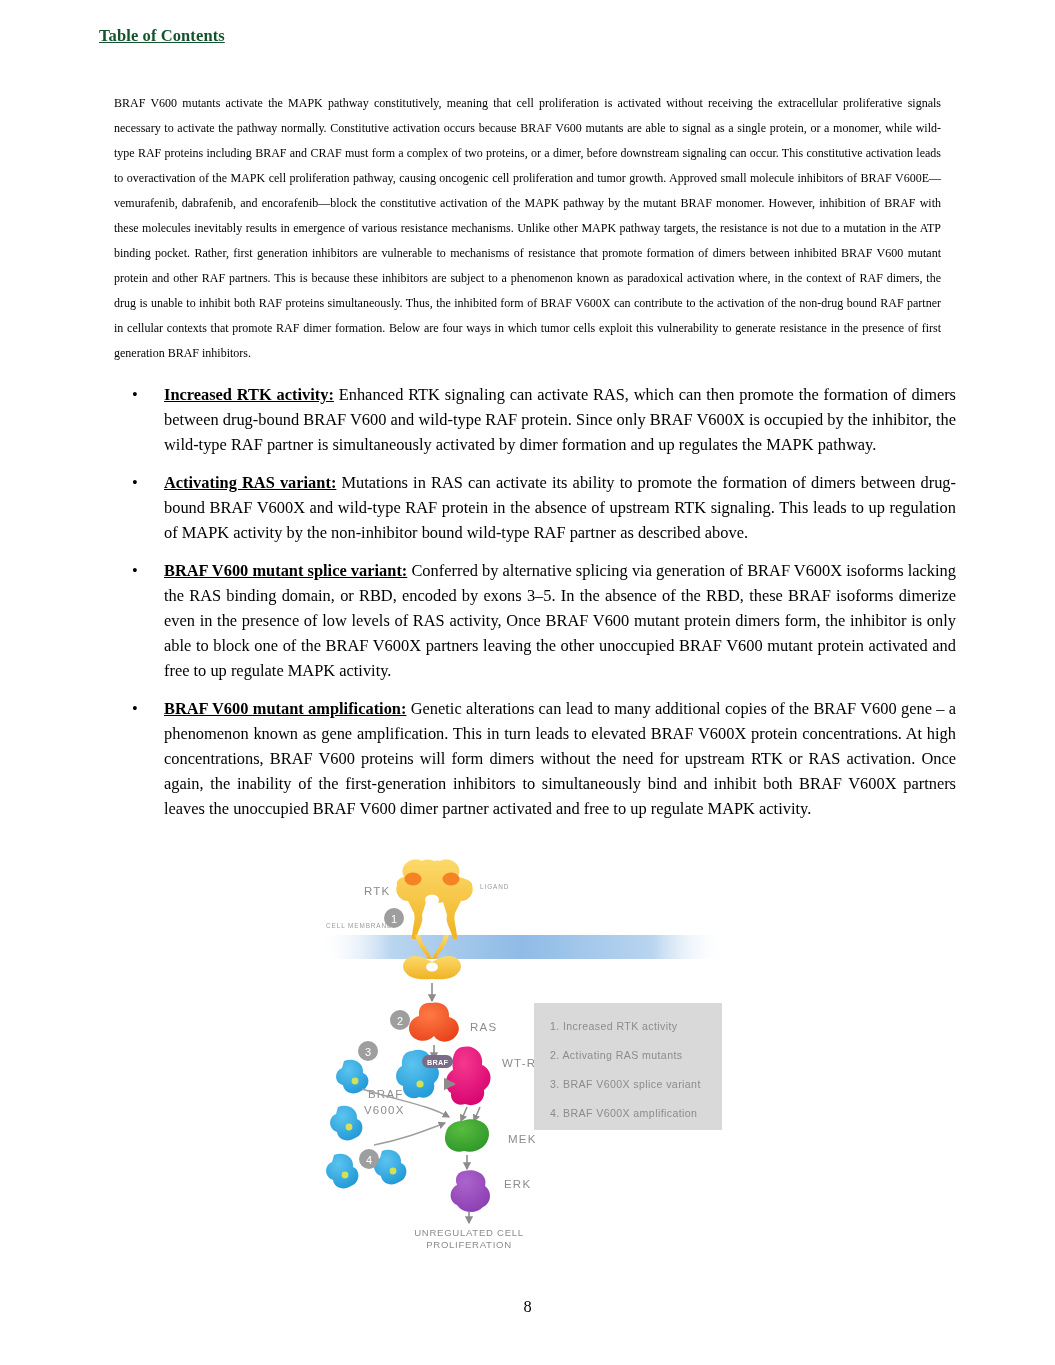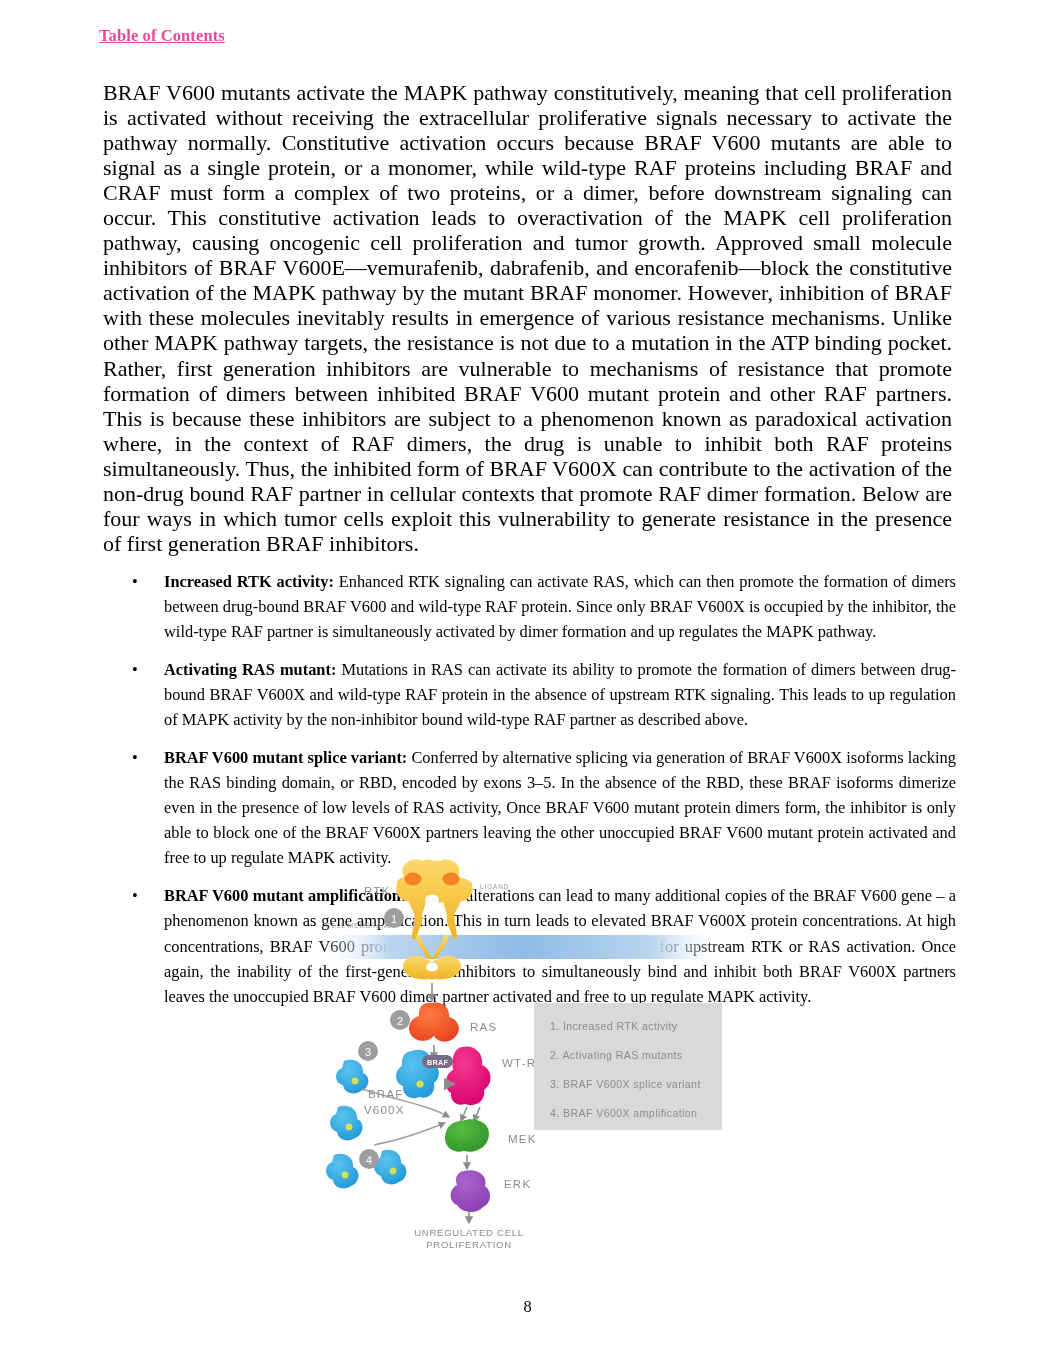--- a/index.html
+++ b/index.html
@@ -21,36 +21,36 @@
     width: 1055px;
     height: 1365px;
   }
   
   .toc-link {
     position: absolute;
     left: 99px;
     top: 26px;
     font-size: 16.5px;
     font-weight: bold;
-    color: #ec4899;
+    color: #14532d;
     text-decoration: underline;
     letter-spacing: 0.1px;
     white-space: nowrap;
   }
   
   .content {
     position: absolute;
     left: 99px;
     top: 76px;
     width: 857px;
   }
   p.body-par {
-    margin: 4px;
+    margin: 15px;
     text-align: justify;
-    font-size: 22px;
+    font-size: 12px;
     line-height: 25.05px;
     text-justify: inter-word;
   }
   ul.bullets {
     list-style: none;
     margin: 0;
     padding: 0;
     margin-top: 13px;
   }
   ul.bullets li {
@@ -62,21 +62,21 @@
     text-align: justify;
   }
   ul.bullets li:last-child { margin-bottom: 0; }
   ul.bullets li .bullet-dot {
     position: absolute;
     left: 33px;
     top: 0;
     font-size: 16.4px;
     line-height: 25.05px;
   }
-  .lead { font-weight: bold; }
+  .lead { font-weight: bold; text-decoration: underline; }
 
   
   .figure {
     position: absolute;
     left: 312px;
     top: 855px;
     width: 420px;
     height: 395px;
   }
   .fig-svg { display: block; }
@@ -101,21 +101,21 @@
   <div class="content">
     <p class="body-par">BRAF V600 mutants activate the MAPK pathway constitutively, meaning that cell proliferation is activated without receiving the extracellular proliferative signals necessary to activate the pathway normally. Constitutive activation occurs because BRAF V600 mutants are able to signal as a single protein, or a monomer, while wild-type RAF proteins including BRAF and CRAF must form a complex of two proteins, or a dimer, before downstream signaling can occur. This constitutive activation leads to overactivation of the MAPK cell proliferation pathway, causing oncogenic cell proliferation and tumor growth. Approved small molecule inhibitors of BRAF V600E—vemurafenib, dabrafenib, and encorafenib—block the constitutive activation of the MAPK pathway by the mutant BRAF monomer. However, inhibition of BRAF with these molecules inevitably results in emergence of various resistance mechanisms. Unlike other MAPK pathway targets, the resistance is not due to a mutation in the ATP binding pocket. Rather, first generation inhibitors are vulnerable to mechanisms of resistance that promote formation of dimers between inhibited BRAF V600 mutant protein and other RAF partners. This is because these inhibitors are subject to a phenomenon known as paradoxical activation where, in the context of RAF dimers, the drug is unable to inhibit both RAF proteins simultaneously. Thus, the inhibited form of BRAF V600X can contribute to the activation of the non-drug bound RAF partner in cellular contexts that promote RAF dimer formation. Below are four ways in which tumor cells exploit this vulnerability to generate resistance in the presence of first generation BRAF inhibitors.</p>
 
     <ul class="bullets">
       <li>
         <span class="bullet-dot">•</span>
         <span class="lead">Increased RTK activity:</span><span> Enhanced RTK signaling can activate RAS, which can then promote the formation of dimers between drug-bound BRAF V600 and wild-type RAF protein. Since only BRAF V600X is occupied by the inhibitor, the wild-type RAF partner is simultaneously activated by dimer formation and up regulates the MAPK pathway.</span>
       </li>
       <li>
         <span class="bullet-dot">•</span>
-        <span class="lead">Activating RAS mutant:</span><span> Mutations in RAS can activate its ability to promote the formation of dimers between drug-bound BRAF V600X and wild-type RAF protein in the absence of upstream RTK signaling. This leads to up regulation of MAPK activity by the non-inhibitor bound wild-type RAF partner as described above.</span>
+        <span class="lead">Activating RAS variant:</span><span> Mutations in RAS can activate its ability to promote the formation of dimers between drug-bound BRAF V600X and wild-type RAF protein in the absence of upstream RTK signaling. This leads to up regulation of MAPK activity by the non-inhibitor bound wild-type RAF partner as described above.</span>
       </li>
       <li>
         <span class="bullet-dot">•</span>
         <span class="lead">BRAF V600 mutant splice variant:</span><span> Conferred by alternative splicing via generation of BRAF V600X isoforms lacking the RAS binding domain, or RBD, encoded by exons 3–5. In the absence of the RBD, these BRAF isoforms dimerize even in the presence of low levels of RAS activity, Once BRAF V600 mutant protein dimers form, the inhibitor is only able to block one of the BRAF V600X partners leaving the other unoccupied BRAF V600 mutant protein activated and free to up regulate MAPK activity.</span>
       </li>
       <li>
         <span class="bullet-dot">•</span>
         <span class="lead">BRAF V600 mutant amplification:</span><span> Genetic alterations can lead to many additional copies of the BRAF V600 gene – a phenomenon known as gene amplification. This in turn leads to elevated BRAF V600X protein concentrations. At high concentrations, BRAF V600 proteins will form dimers without the need for upstream RTK or RAS activation. Once again, the inability of the first-generation inhibitors to simultaneously bind and inhibit both BRAF V600X partners leaves the unoccupied BRAF V600 dimer partner activated and free to up regulate MAPK activity.</span>
       </li>
     </ul>

